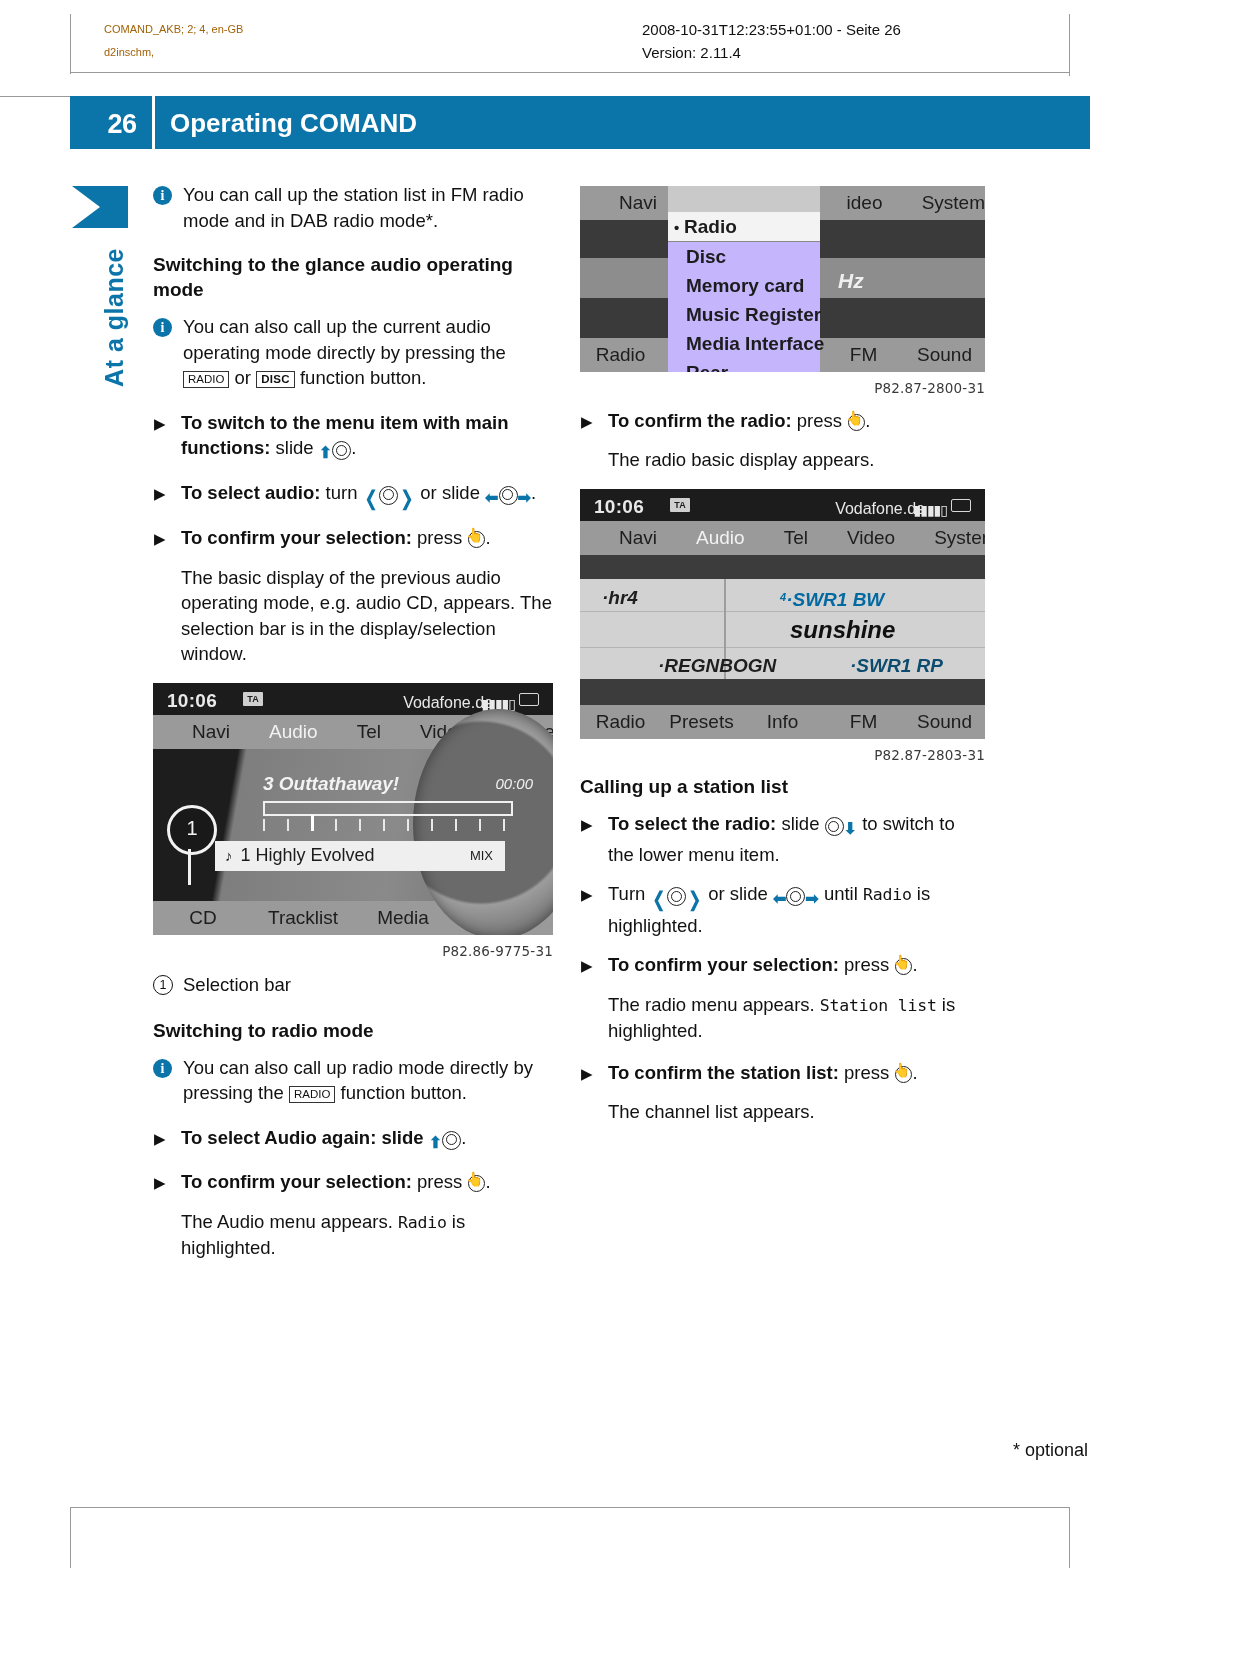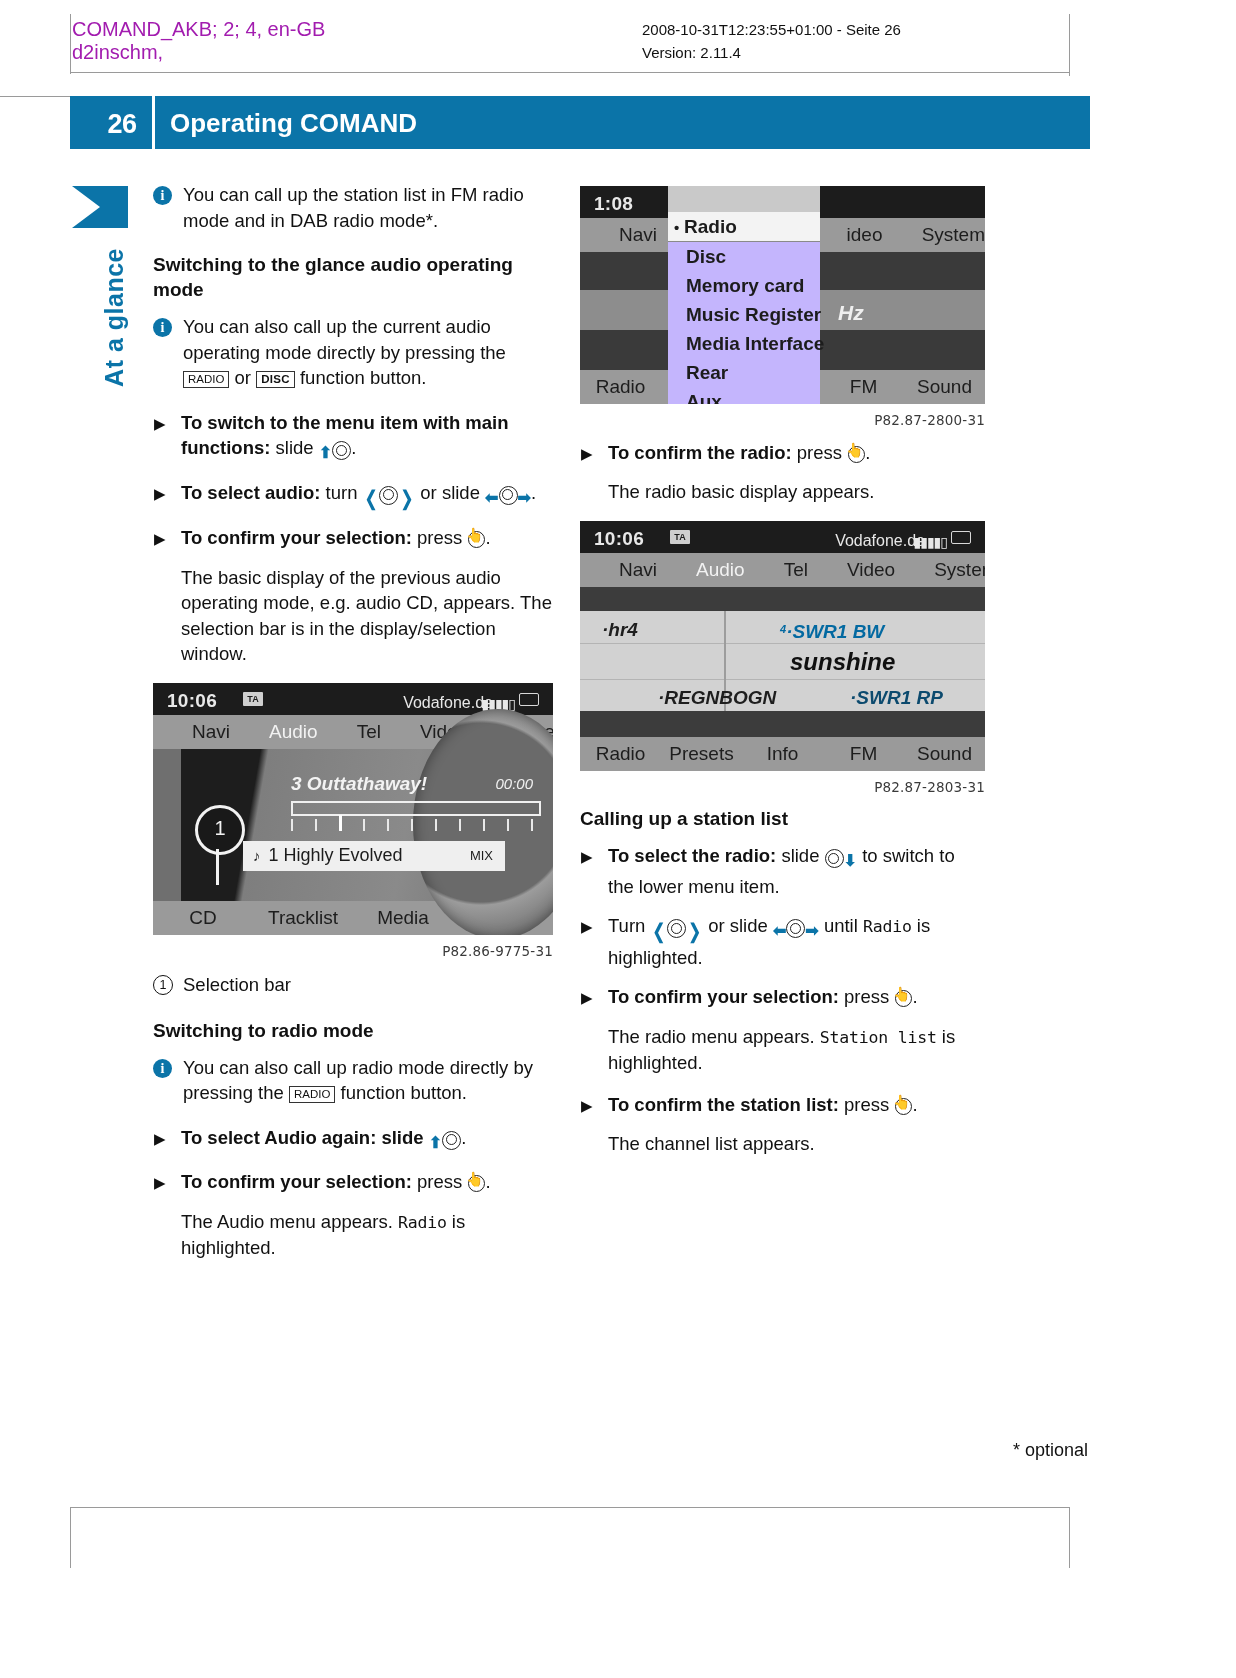--- a/index.html
+++ b/index.html
@@ -16,21 +16,21 @@
   
   .rule-top-left{position:absolute;left:70px;top:14px;width:1px;height:60px;background:#9a9a9a;}
   .rule-top-h{position:absolute;left:70px;top:72px;width:1000px;height:1px;background:#9a9a9a;}
   .rule-right-v{position:absolute;left:1069px;top:14px;width:1px;height:62px;background:#9a9a9a;}
   .rule-left-edge{position:absolute;left:0px;top:96px;width:70px;height:1px;background:#9a9a9a;}
   .rule-bot-left{position:absolute;left:70px;top:1508px;width:1px;height:60px;background:#9a9a9a;}
   .rule-bot-h{position:absolute;left:70px;top:1507px;width:1000px;height:1px;background:#9a9a9a;}
   .rule-bot-rv{position:absolute;left:1069px;top:1508px;width:1px;height:60px;background:#9a9a9a;}
 
   
-  .runhead{position:absolute;top:18px;left:72px;font-size:20px;line-height:23px;color:#a21caf;}
+  .runhead{position:absolute;top:18px;left:104px;font-size:11px;line-height:23px;color:#a16207;}
   .runhead2{position:absolute;top:18px;left:642px;font-size:15px;line-height:23px;color:#111;}
 
   
   .titlebar{position:absolute;left:70px;top:96px;width:1020px;height:53px;background:#0b74a8;}
   .pagenum{position:absolute;left:98px;top:109px;width:48px;text-align:center;
       color:#fff;font-size:27px;font-weight:bold;letter-spacing:-0.5px;}
   .titlesep{position:absolute;left:152px;top:96px;width:3px;height:53px;background:#ffffff;}
   .chaptitle{position:absolute;left:170px;top:108px;color:#fff;font-size:26px;font-weight:bold;}
 
   
@@ -101,21 +101,21 @@
       border:1.6px solid #d8d8d8;border-radius:2px;}
   .scr-menubar{height:34px;background:#9a9a9a;color:#1d1d1d;display:flex;align-items:center;
       font-size:19px;}
   .scr-menubar > div{flex:1;text-align:center;margin-left:39px;}
   .scr-menubar .sel{color:#f2f2f2;}
   .scr-bottombar{height:34px;background:#9a9a9a;color:#1d1d1d;display:flex;align-items:center;
       font-size:19px;}
   .scr-bottombar > div{flex:1;text-align:center;}
 
   
-  .cd-body{position:relative;height:152px;background:#0c4a6e;margin-left:28px;}
+  .cd-body{position:relative;height:152px;background:#0c4a6e;}
   .cd-dark{position:absolute;inset:0;background:linear-gradient(100deg,#1d1d1d 0%,#1d1d1d 20%,
        #7e7e7e 22%,#8a8a8a 60%,#6d6d6d 100%);}
   .cd-disc{position:absolute;right:-30px;top:-40px;width:170px;height:230px;border-radius:50%;
       background:radial-gradient(circle at 40% 45%,#6a6a6a 0 55%,#9c9c9c 57%,#7b7b7b 75%,#5c5c5c 100%);
       box-shadow:inset 0 0 14px rgba(0,0,0,.45);}
   .cd-track{position:absolute;left:110px;top:22px;font-size:19px;font-style:italic;font-weight:bold;
       color:#f3f3f3;}
   .cd-time{position:absolute;right:20px;top:22px;font-size:15px;font-style:italic;color:#f0f0f0;}
   .cd-bar{position:absolute;left:110px;top:52px;width:246px;height:11px;border:2px solid #f0f0f0;}
   .cd-ticks{position:absolute;left:110px;top:70px;width:246px;height:12px;
@@ -309,23 +309,20 @@
       <span class="mono">Radio</span>
       <span>is highlighted.</span>
     </div>
 
   </div>
 
   <div class="col col-right">
 
     <div class="fig">
       <div class="scr rd-wrap">
-        <div class="scr-status">
-          <span class="clock">1:08</span>
-        </div>
         <div class="scr-menubar">
           <div>Navi</div>
           <div></div>
           <div></div>
           <div>ideo</div>
           <div>System</div>
         </div>
         <div class="rd-body">
           <div class="rd-stripe-a"></div>
           <div class="rd-stripe-b"></div>

